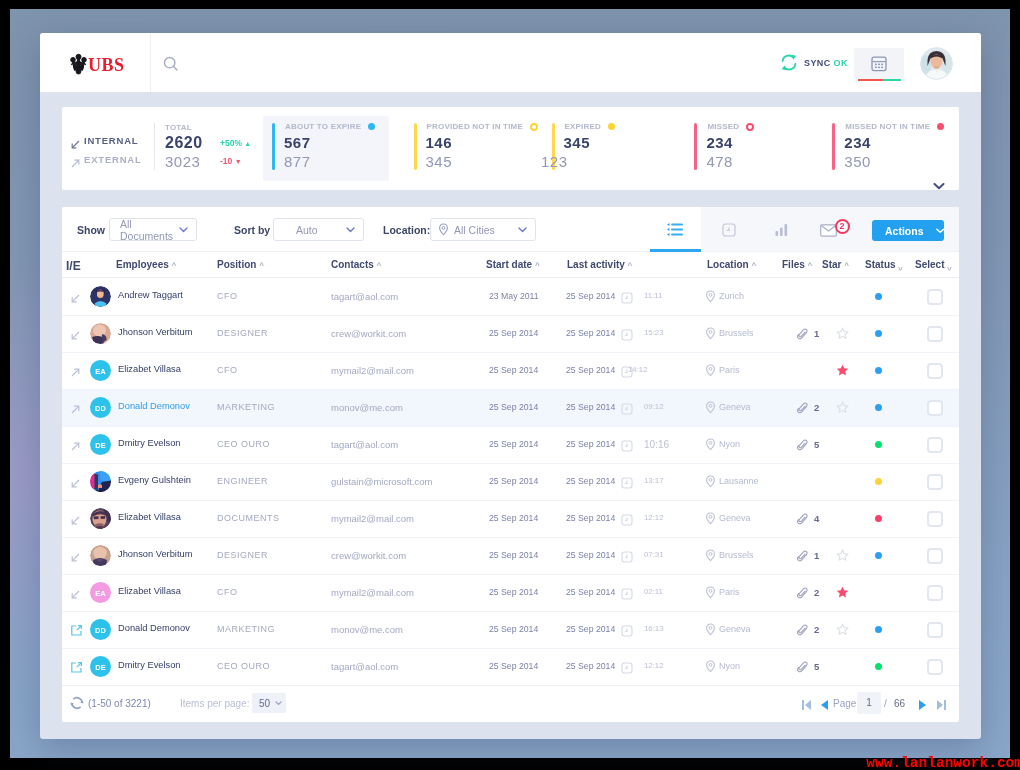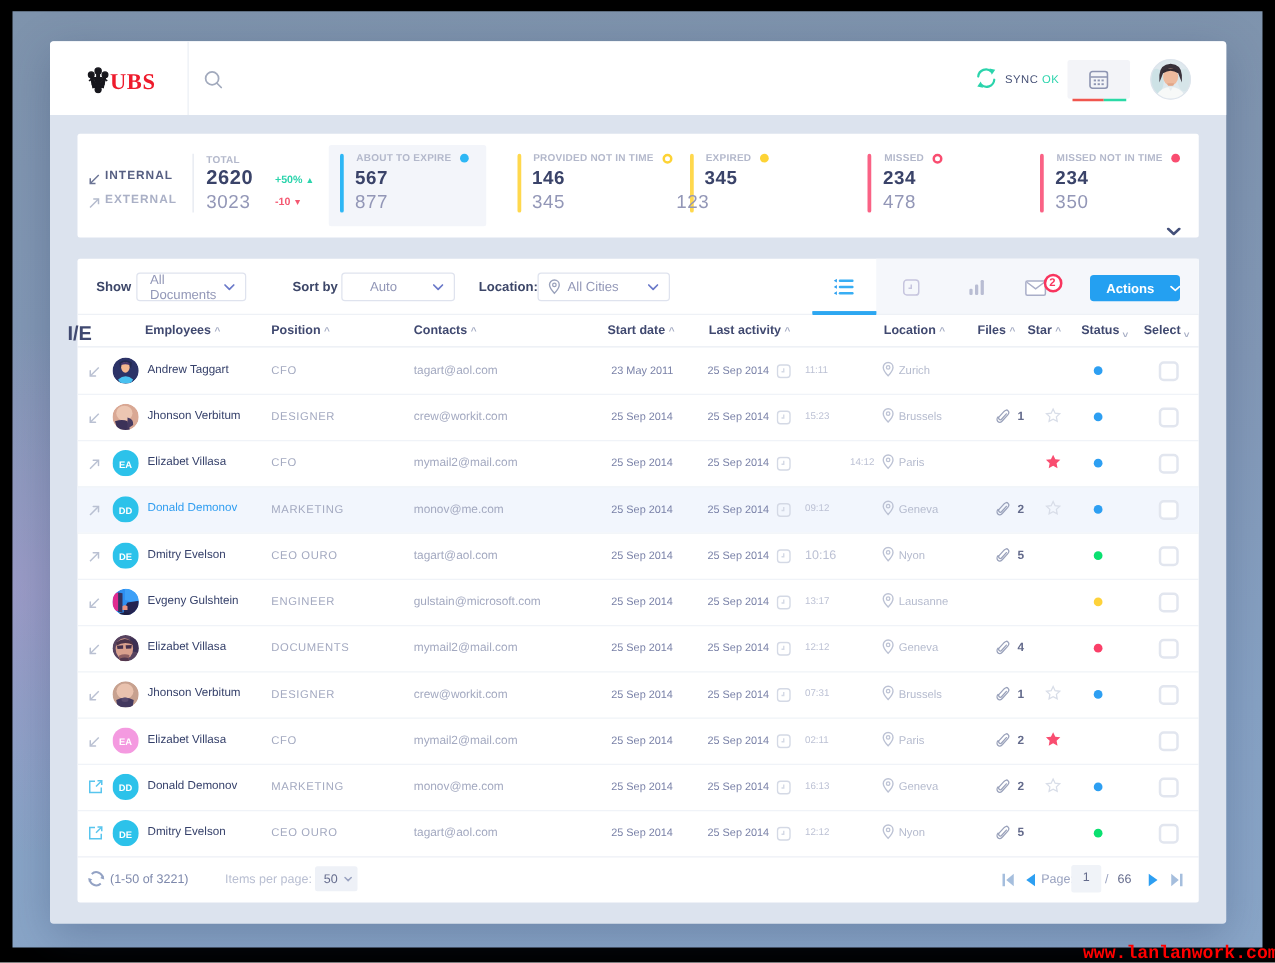--- a/index.html
+++ b/index.html
@@ -43,21 +43,21 @@
         <path d="M10.6 10.6 L14 14" stroke="#a2aabd" stroke-width="1.4" stroke-linecap="round"></path>
       </svg></div>
 <div class="abs" style="left:740px;top:21px"><svg width="18" height="17" viewBox="0 0 18 17">
 <g fill="none" stroke="#2bd4ac" stroke-width="1.8" stroke-linecap="round">
 <path d="M2.6 7.2 A6.2 6.2 0 0 1 13.2 3.4"></path>
 <path d="M15.4 9.8 A6.2 6.2 0 0 1 4.8 13.6"></path>
 </g>
 <path d="M11.6 0.8 L16.2 1.8 L13.4 5.8 Z" fill="#2bd4ac"></path>
 <path d="M6.4 16.2 L1.8 15.2 L4.6 11.2 Z" fill="#2bd4ac"></path>
 </svg></div>
-<div class="abs" style="left:764px;top:25px;font-size:9px;font-weight:normal;letter-spacing:.4px"><span style="color:#434e74">SYNC</span> <span style="color:#2bd4ac">OK</span></div>
+<div class="abs" style="left:764px;top:25px;font-size:9px;font-weight:bold;letter-spacing:.4px"><span style="color:#434e74">SYNC</span> <span style="color:#2bd4ac">OK</span></div>
 <div class="abs" style="left:814px;top:15px;width:50px;height:31px;background:#f3f4f8;border-radius:2px"></div>
 <div class="abs" style="left:831px;top:22px"><svg width="16" height="17" viewBox="0 0 16 17">
 <rect x="1" y="2.2" width="14" height="13.4" rx="2" fill="none" stroke="#8e95b2" stroke-width="1.3"></rect>
 <path d="M1.4 6.6 L14.6 6.6" stroke="#8e95b2" stroke-width="1.1"></path>
 <g fill="#8e95b2">
           <rect x="4" y="8.6" width="1.8" height="1.5"></rect>
           <rect x="7.1" y="8.6" width="1.8" height="1.5"></rect>
           <rect x="10.2" y="8.6" width="1.8" height="1.5"></rect>
 <rect x="4" y="11.6" width="1.8" height="1.5"></rect>
           <rect x="7.1" y="11.6" width="1.8" height="1.5"></rect>
@@ -202,21 +202,21 @@
       </svg></div>
 <div class="abs" style="left:794.5px;top:185.5px;width:15px;height:15px;box-sizing:border-box;border-radius:50%;border:2px solid #f8355e;background:#fff;color:#f8355e;font-size:9px;font-weight:bold;text-align:center;line-height:11px">2</div>
 <div class="abs" style="left:832px;top:187px;width:72px;height:21px;background:#24a0f1;border-radius:3px;color:#fff;font-size:10.5px;font-weight:bold;display:flex;align-items:center">
       <span style="margin-left:13px">Actions</span>
       <svg width="10" height="6" viewBox="0 0 10 6" style="margin-left:12px">
         <path d="M1 1 L5 4.6 L9 1" fill="none" stroke="#fff" stroke-width="1.6" stroke-linecap="round" stroke-linejoin="round"></path>
       </svg>
     </div>
 <div class="abs" style="left:22px;top:218px;width:897px;height:1px;background:#eef1f6"></div>
 <div class="abs" style="left:610px;top:216px;width:51px;height:3px;background:#2da7f1"></div>
-<div class="abs" style="left:14px;top:226px;font-size:16px;font-weight:bold;color:#404970;white-space:nowrap">I/E</div>
+<div class="abs" style="left:26px;top:226px;font-size:12px;font-weight:bold;color:#404970;white-space:nowrap">I/E</div>
 <div class="abs" style="left:76px;top:226px;font-size:10px;font-weight:bold;color:#404970;white-space:nowrap">Employees <span class="caret">^</span></div>
 <div class="abs" style="left:177px;top:226px;font-size:10px;font-weight:bold;color:#404970;white-space:nowrap">Position <span class="caret">^</span></div>
 <div class="abs" style="left:291px;top:226px;font-size:10px;font-weight:bold;color:#404970;white-space:nowrap">Contacts <span class="caret">^</span></div>
 <div class="abs" style="left:446px;top:226px;font-size:10px;font-weight:bold;color:#404970;white-space:nowrap">Start date <span class="caret">^</span></div>
 <div class="abs" style="left:527px;top:226px;font-size:10px;font-weight:bold;color:#404970;white-space:nowrap">Last activity <span class="caret">^</span></div>
 <div class="abs" style="left:667px;top:226px;font-size:10px;font-weight:bold;color:#404970;white-space:nowrap">Location <span class="caret">^</span></div>
 <div class="abs" style="left:742px;top:226px;font-size:10px;font-weight:bold;color:#404970;white-space:nowrap">Files <span class="caret">^</span></div>
 <div class="abs" style="left:782px;top:226px;font-size:10px;font-weight:bold;color:#404970;white-space:nowrap">Star <span class="caret">^</span></div>
 <div class="abs" style="left:825px;top:226px;font-size:10px;font-weight:bold;color:#404970;white-space:nowrap">Status <span class="caret" style="display:inline-block;transform:rotate(180deg) translateY(-2px)">^</span></div>
 <div class="abs" style="left:875px;top:226px;font-size:10px;font-weight:bold;color:#404970;white-space:nowrap">Select <span class="caret" style="display:inline-block;transform:rotate(180deg) translateY(-2px)">^</span></div>
@@ -315,21 +315,21 @@
       </svg></div>
 <div class="abs" style="left:78px;top:331px;font-size:9.3px;color:#35406a">Elizabet Villasa</div>
 <div class="abs" style="left:177px;top:332px;font-size:9px;color:#a3a9c0;letter-spacing:.5px">CFO</div>
 <div class="abs" style="left:291px;top:332px;font-size:9.5px;color:#a3a9c0">mymail2@mail.com</div>
 <div class="abs" style="left:449px;top:332px;font-size:8.7px;color:#7a82a8">25 Sep 2014</div>
 <div class="abs" style="left:526px;top:332px;font-size:8.7px;color:#7a82a8">25 Sep 2014</div>
 <div class="abs" style="left:581px;top:331px"><svg width="12" height="12" viewBox="0 0 12 12">
         <rect x="1" y="1" width="10" height="10" rx="2.4" fill="none" stroke="#d4d9e5" stroke-width="1.1"></rect>
         <path d="M6 3.6 L6 6.4 L4.2 6.4" fill="none" stroke="#d4d9e5" stroke-width="1.1"></path>
       </svg></div>
-<div class="abs" style="left:640px;top:332px;font-size:7.8px;color:#bcc1d4">14:12</div>
+<div class="abs" style="left:588px;top:332px;font-size:7.8px;color:#bcc1d4">14:12</div>
 <div class="abs" style="left:665px;top:330px"><svg width="11" height="13" viewBox="0 0 11 13">
         <path d="M5.5 1 C7.8 1 9.4 2.7 9.4 4.9 C9.4 7.4 5.5 11.6 5.5 11.6 C5.5 11.6 1.6 7.4 1.6 4.9 C1.6 2.7 3.2 1 5.5 1 Z" fill="none" stroke="#bcc2d4" stroke-width="1.1"></path>
         <circle cx="5.5" cy="4.9" r="1.4" fill="none" stroke="#bcc2d4" stroke-width="1"></circle>
       </svg></div>
 <div class="abs" style="left:679px;top:332px;font-size:9px;color:#b5bbce">Paris</div>
 <div class="abs" style="left:796px;top:330px"><svg width="13" height="13" viewBox="0 0 14 14">
         <path d="M7 0.8 L8.9 4.7 L13.2 5.2 L10 8.2 L10.8 12.4 L7 10.3 L3.2 12.4 L4 8.2 L0.8 5.2 L5.1 4.7 Z" fill="#f94d70"></path>
       </svg></div>
 <div class="abs" style="left:835px;top:333.5px;width:7px;height:7px;border-radius:50%;background:#2d9ff2"></div>
 <div class="abs ck" style="left:887px;top:329.5px"></div>

